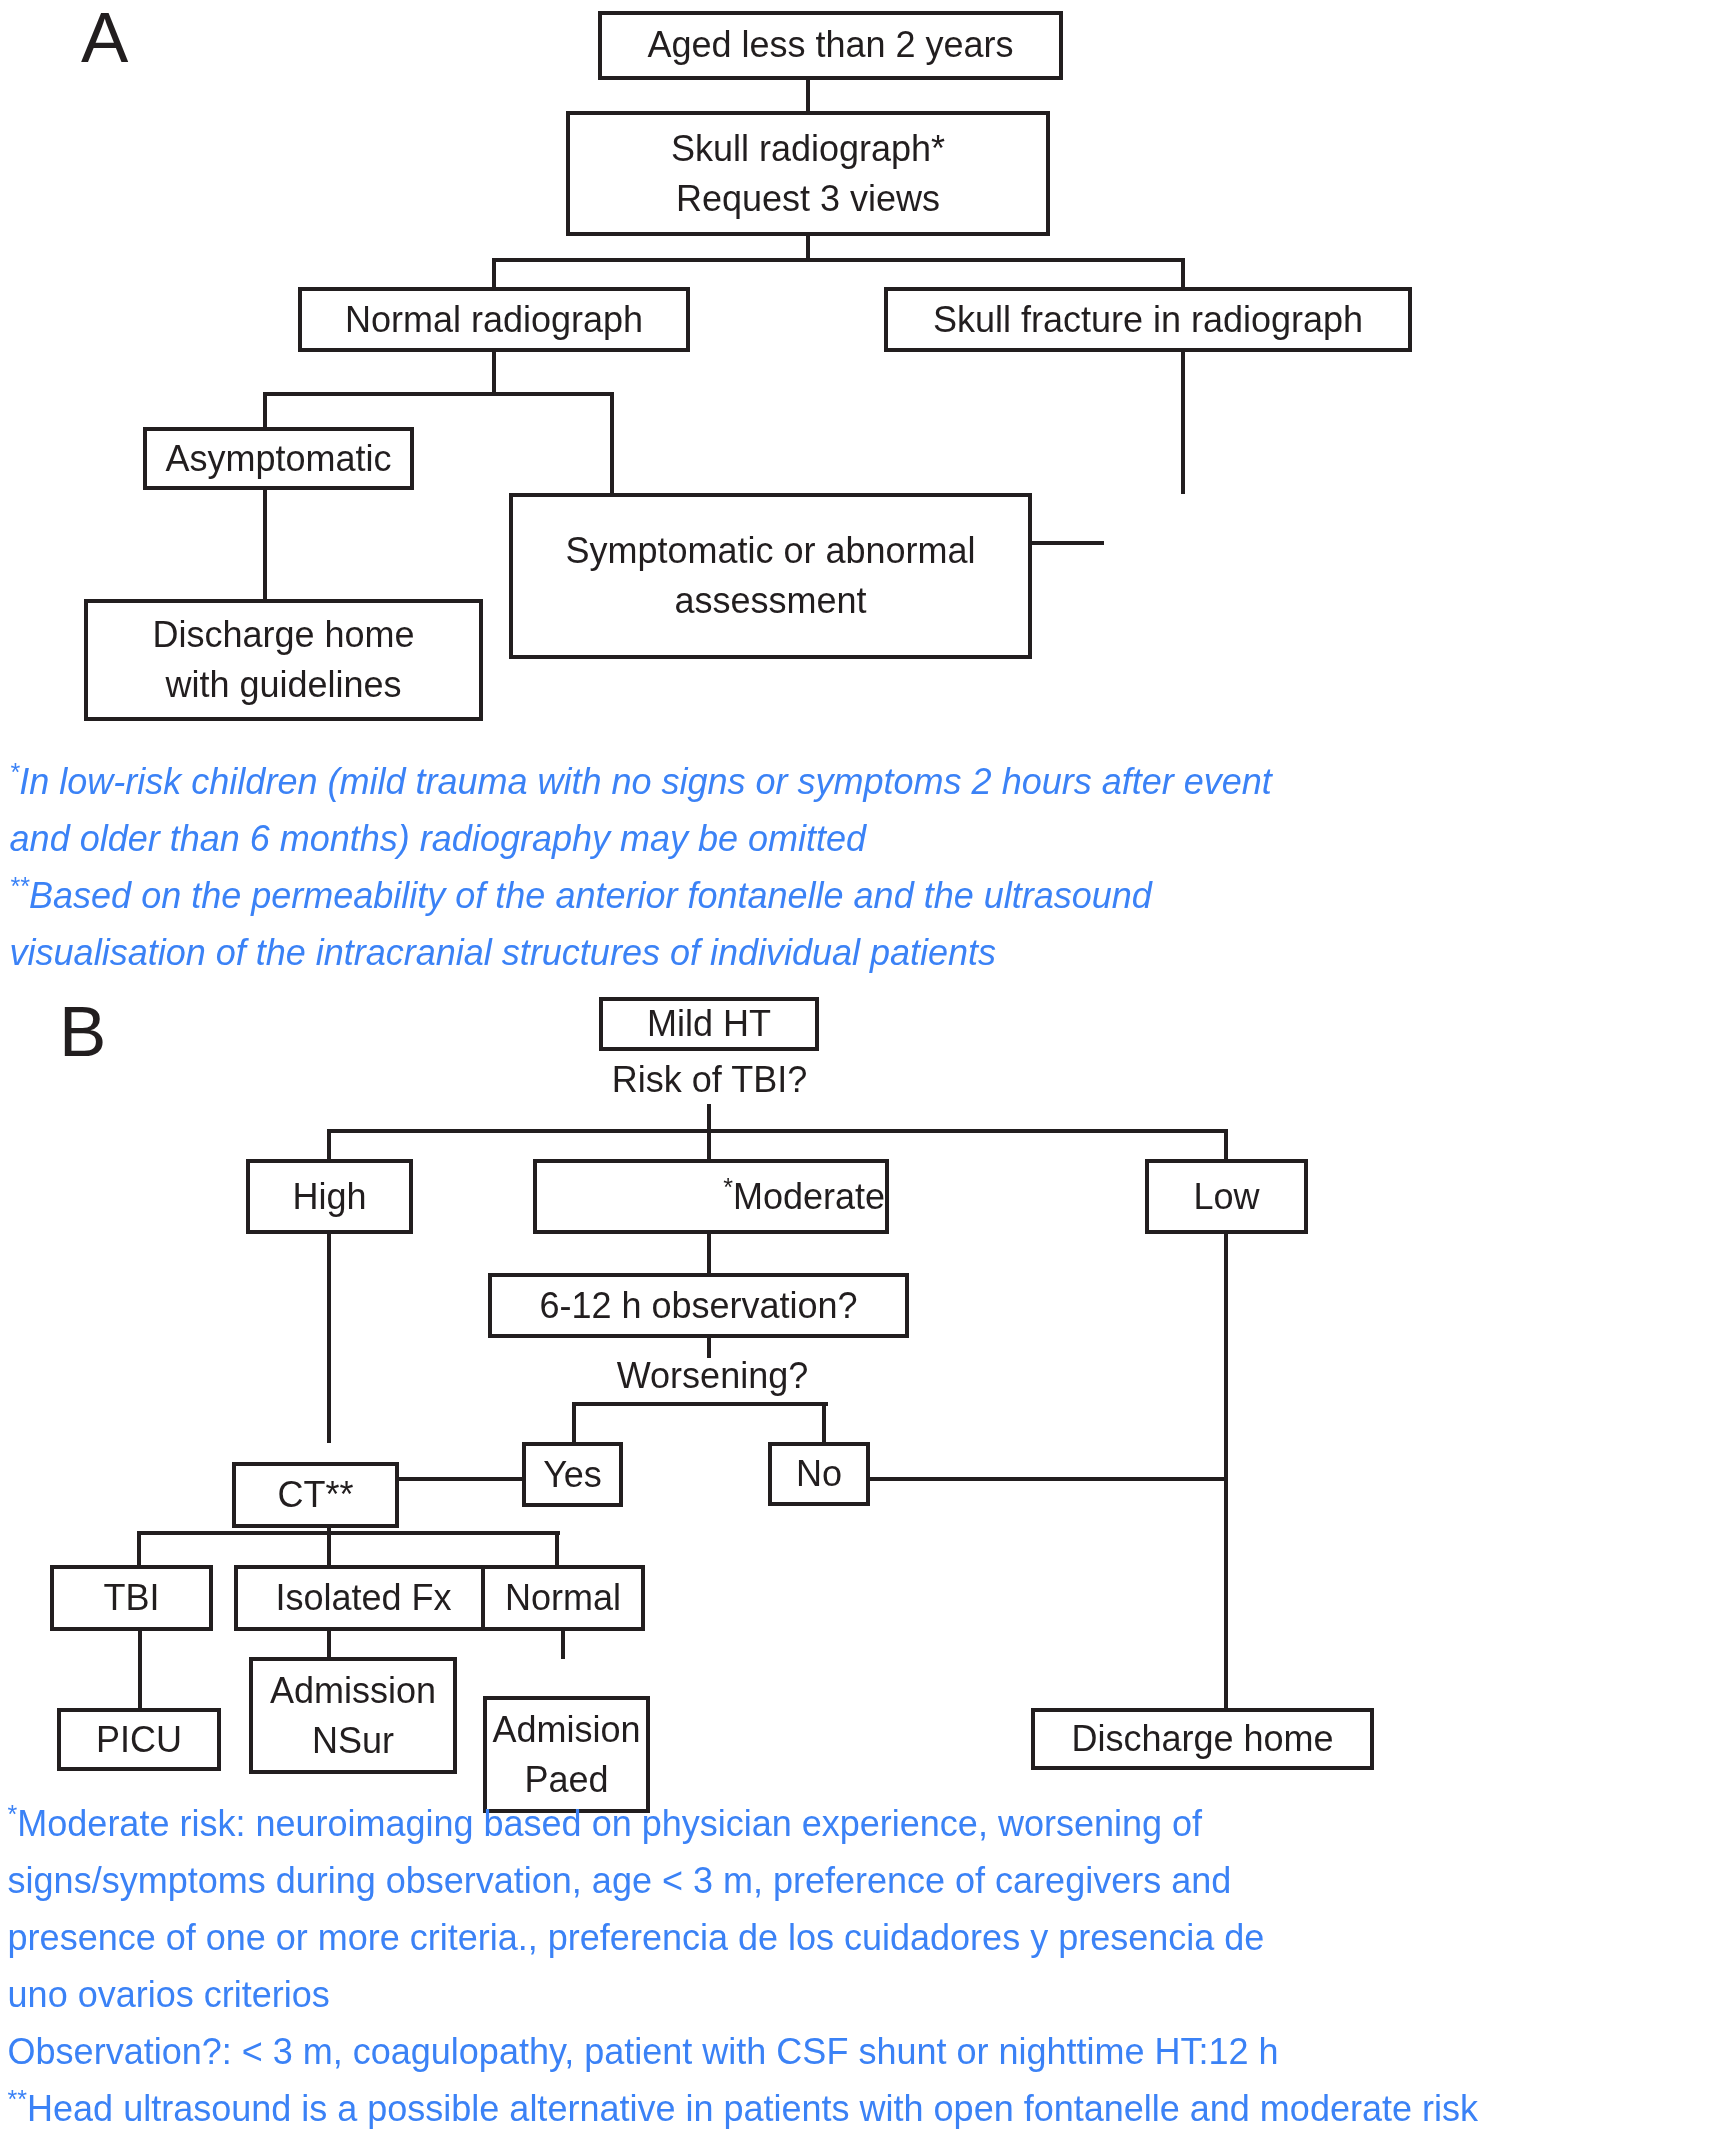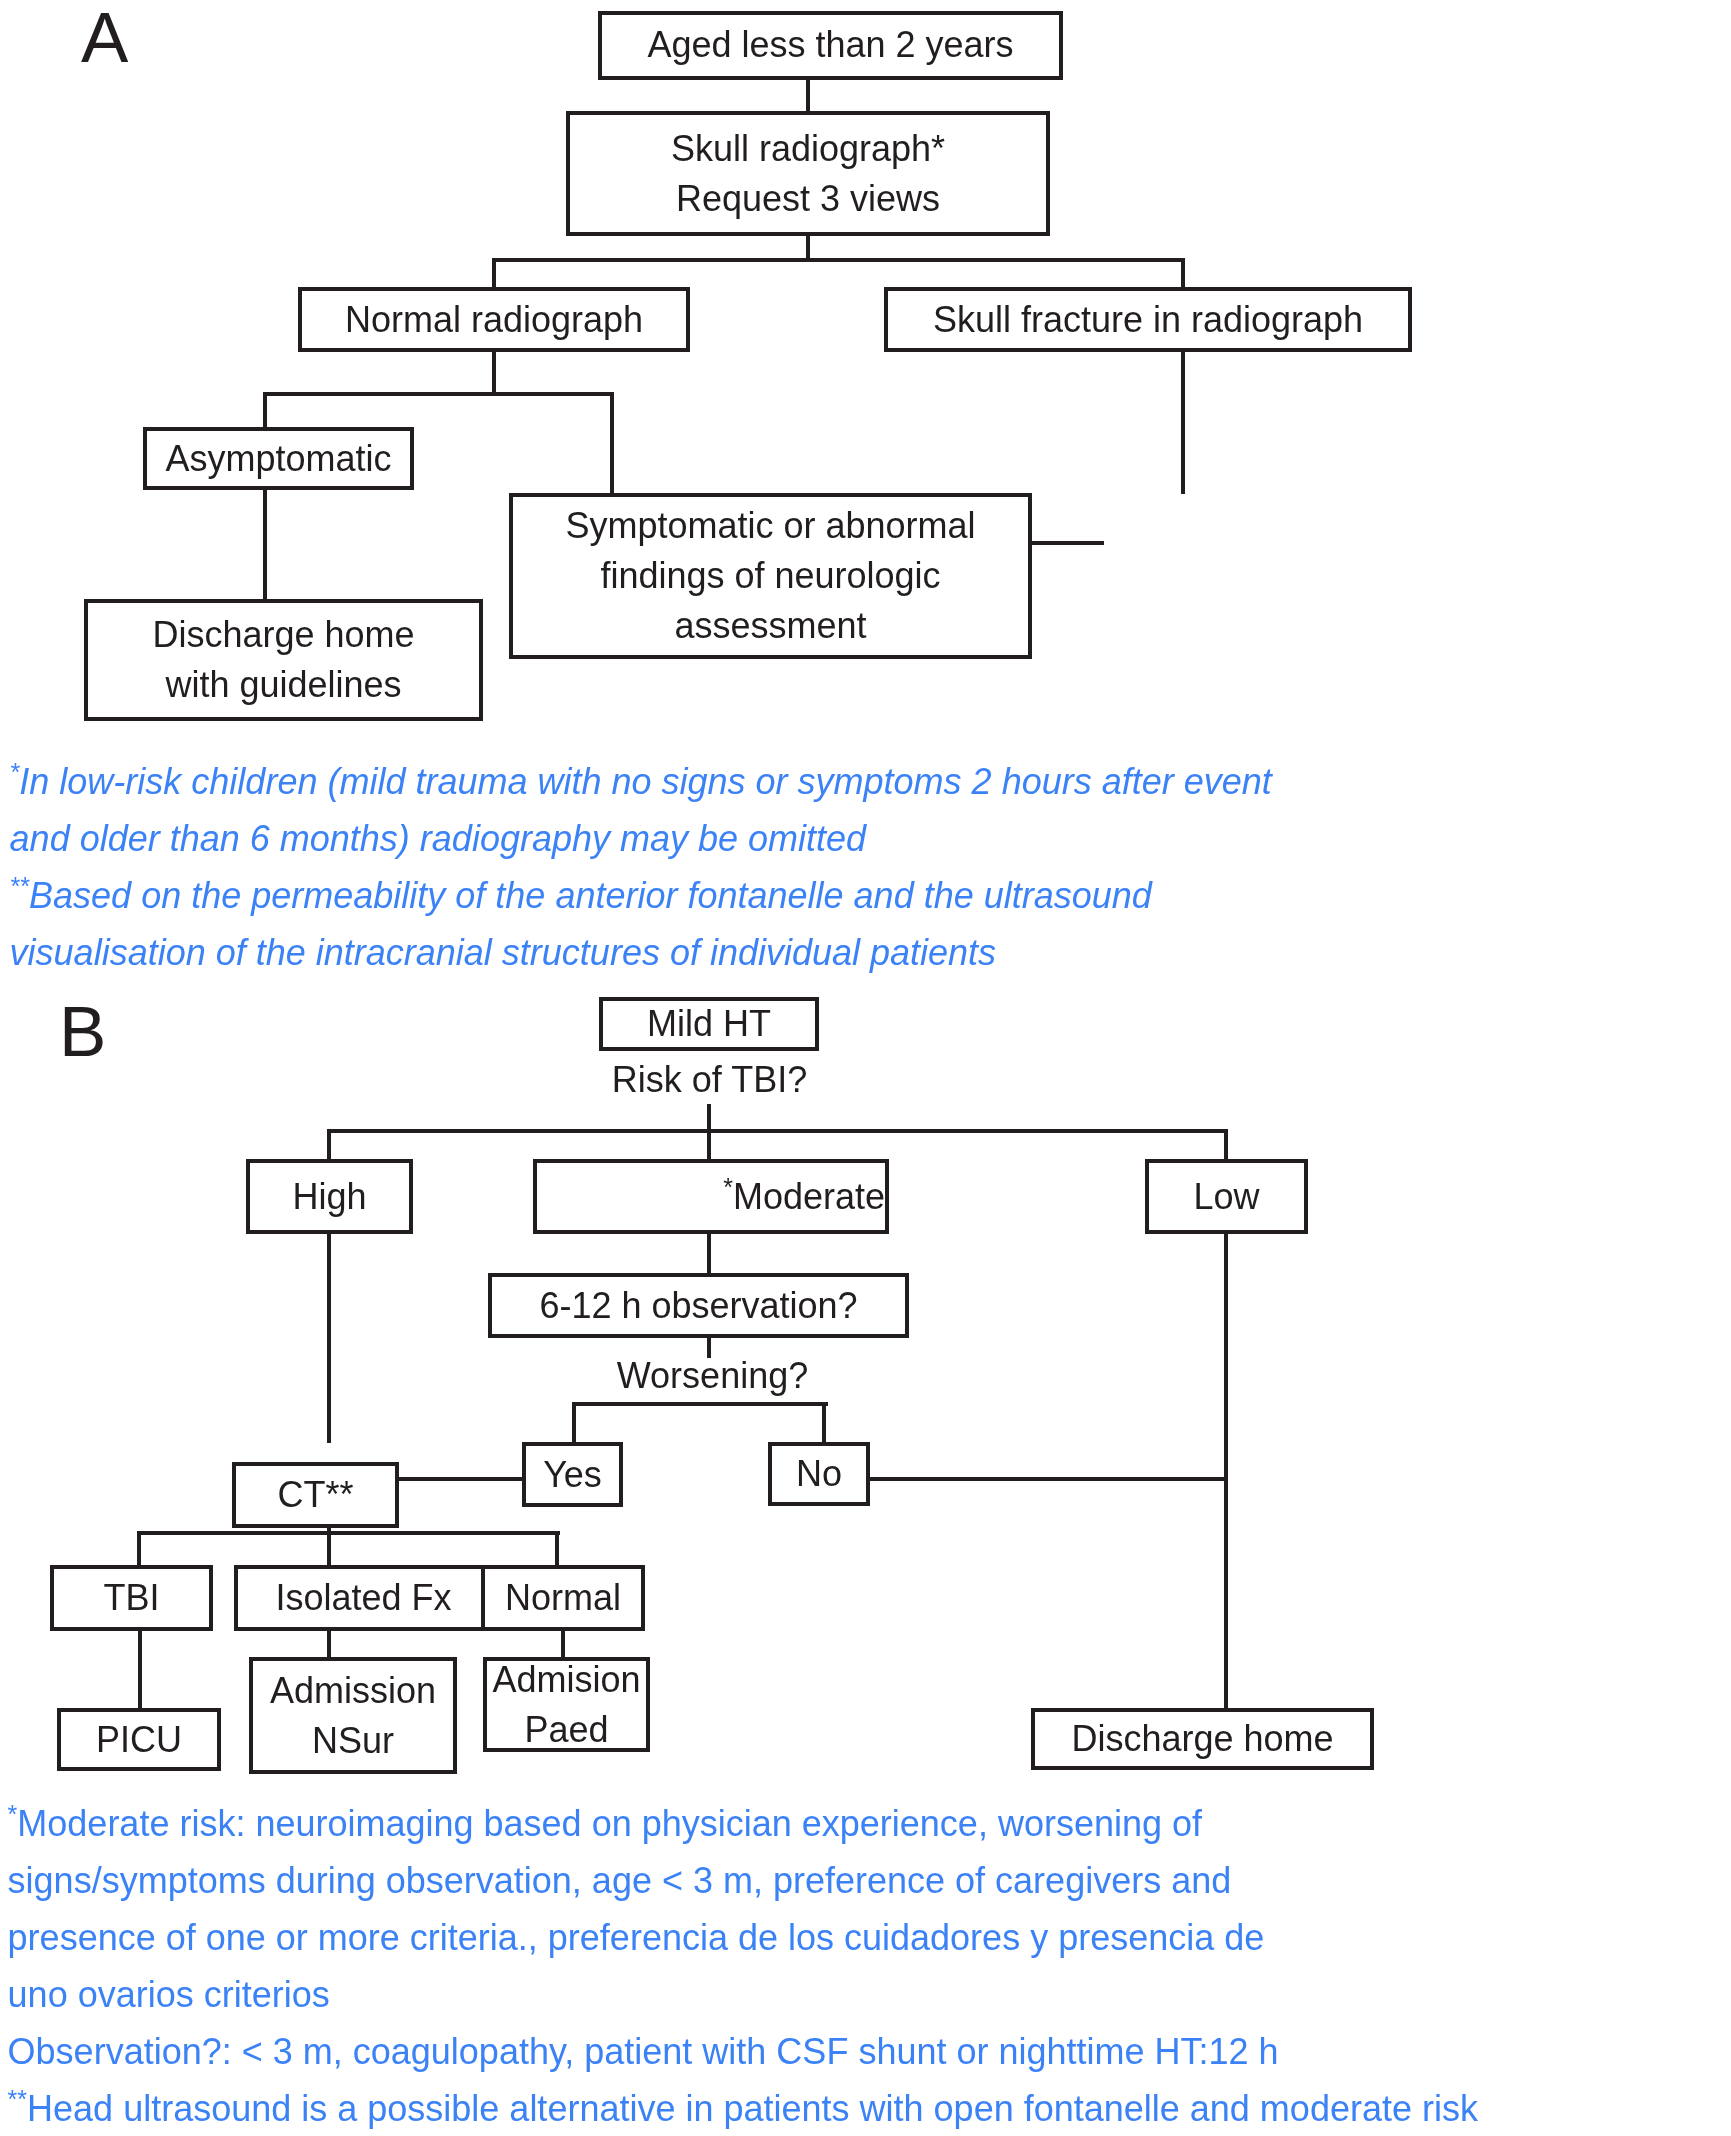--- a/index.html
+++ b/index.html
@@ -87,21 +87,20 @@
   <div class="box" style="left:884px;top:287px;width:528px;height:65px;">
     <span>Skull fracture in radiograph</span>
   </div>
 
   <div class="box" style="left:135px;top:427px;width:271px;height:63px;margin-left:8px;">
     <span>Asymptomatic</span>
   </div>
 
   <div class="box" style="left:509px;top:493px;width:523px;height:166px;">
     <span>Symptomatic or abnormal</span>
-    <span>findings of neurologic</span>
     <span>assessment</span>
   </div>
 
 
   <div class="box" style="left:84px;top:599px;width:399px;height:122px;">
     <span>Discharge home</span>
     <span>with guidelines</span>
   </div>
 
   <div class="footnote italic" style="left:9.6px;top:753px;">
@@ -186,21 +185,21 @@
 
   <div class="box" style="left:57px;top:1708px;width:164px;height:63px;">
     <span>PICU</span>
   </div>
 
   <div class="box" style="left:249px;top:1657px;width:208px;height:117px;">
     <span>Admission</span>
     <span>NSur</span>
   </div>
 
-  <div class="box" style="left:483px;top:1657px;width:167px;height:95px;">
+  <div class="box" style="left:483px;top:1696px;width:167px;height:117px;">
     <span>Admision</span>
     <span>Paed</span>
   </div>
 
   <div class="box" style="left:1031px;top:1708px;width:343px;height:62px;">
     <span>Discharge home</span>
   </div>
 
   <div class="footnote" style="left:7.6px;top:1795px;">
     <div><sup>*</sup><span>Moderate risk: neuroimaging based on physician experience, worsening of</span></div>

